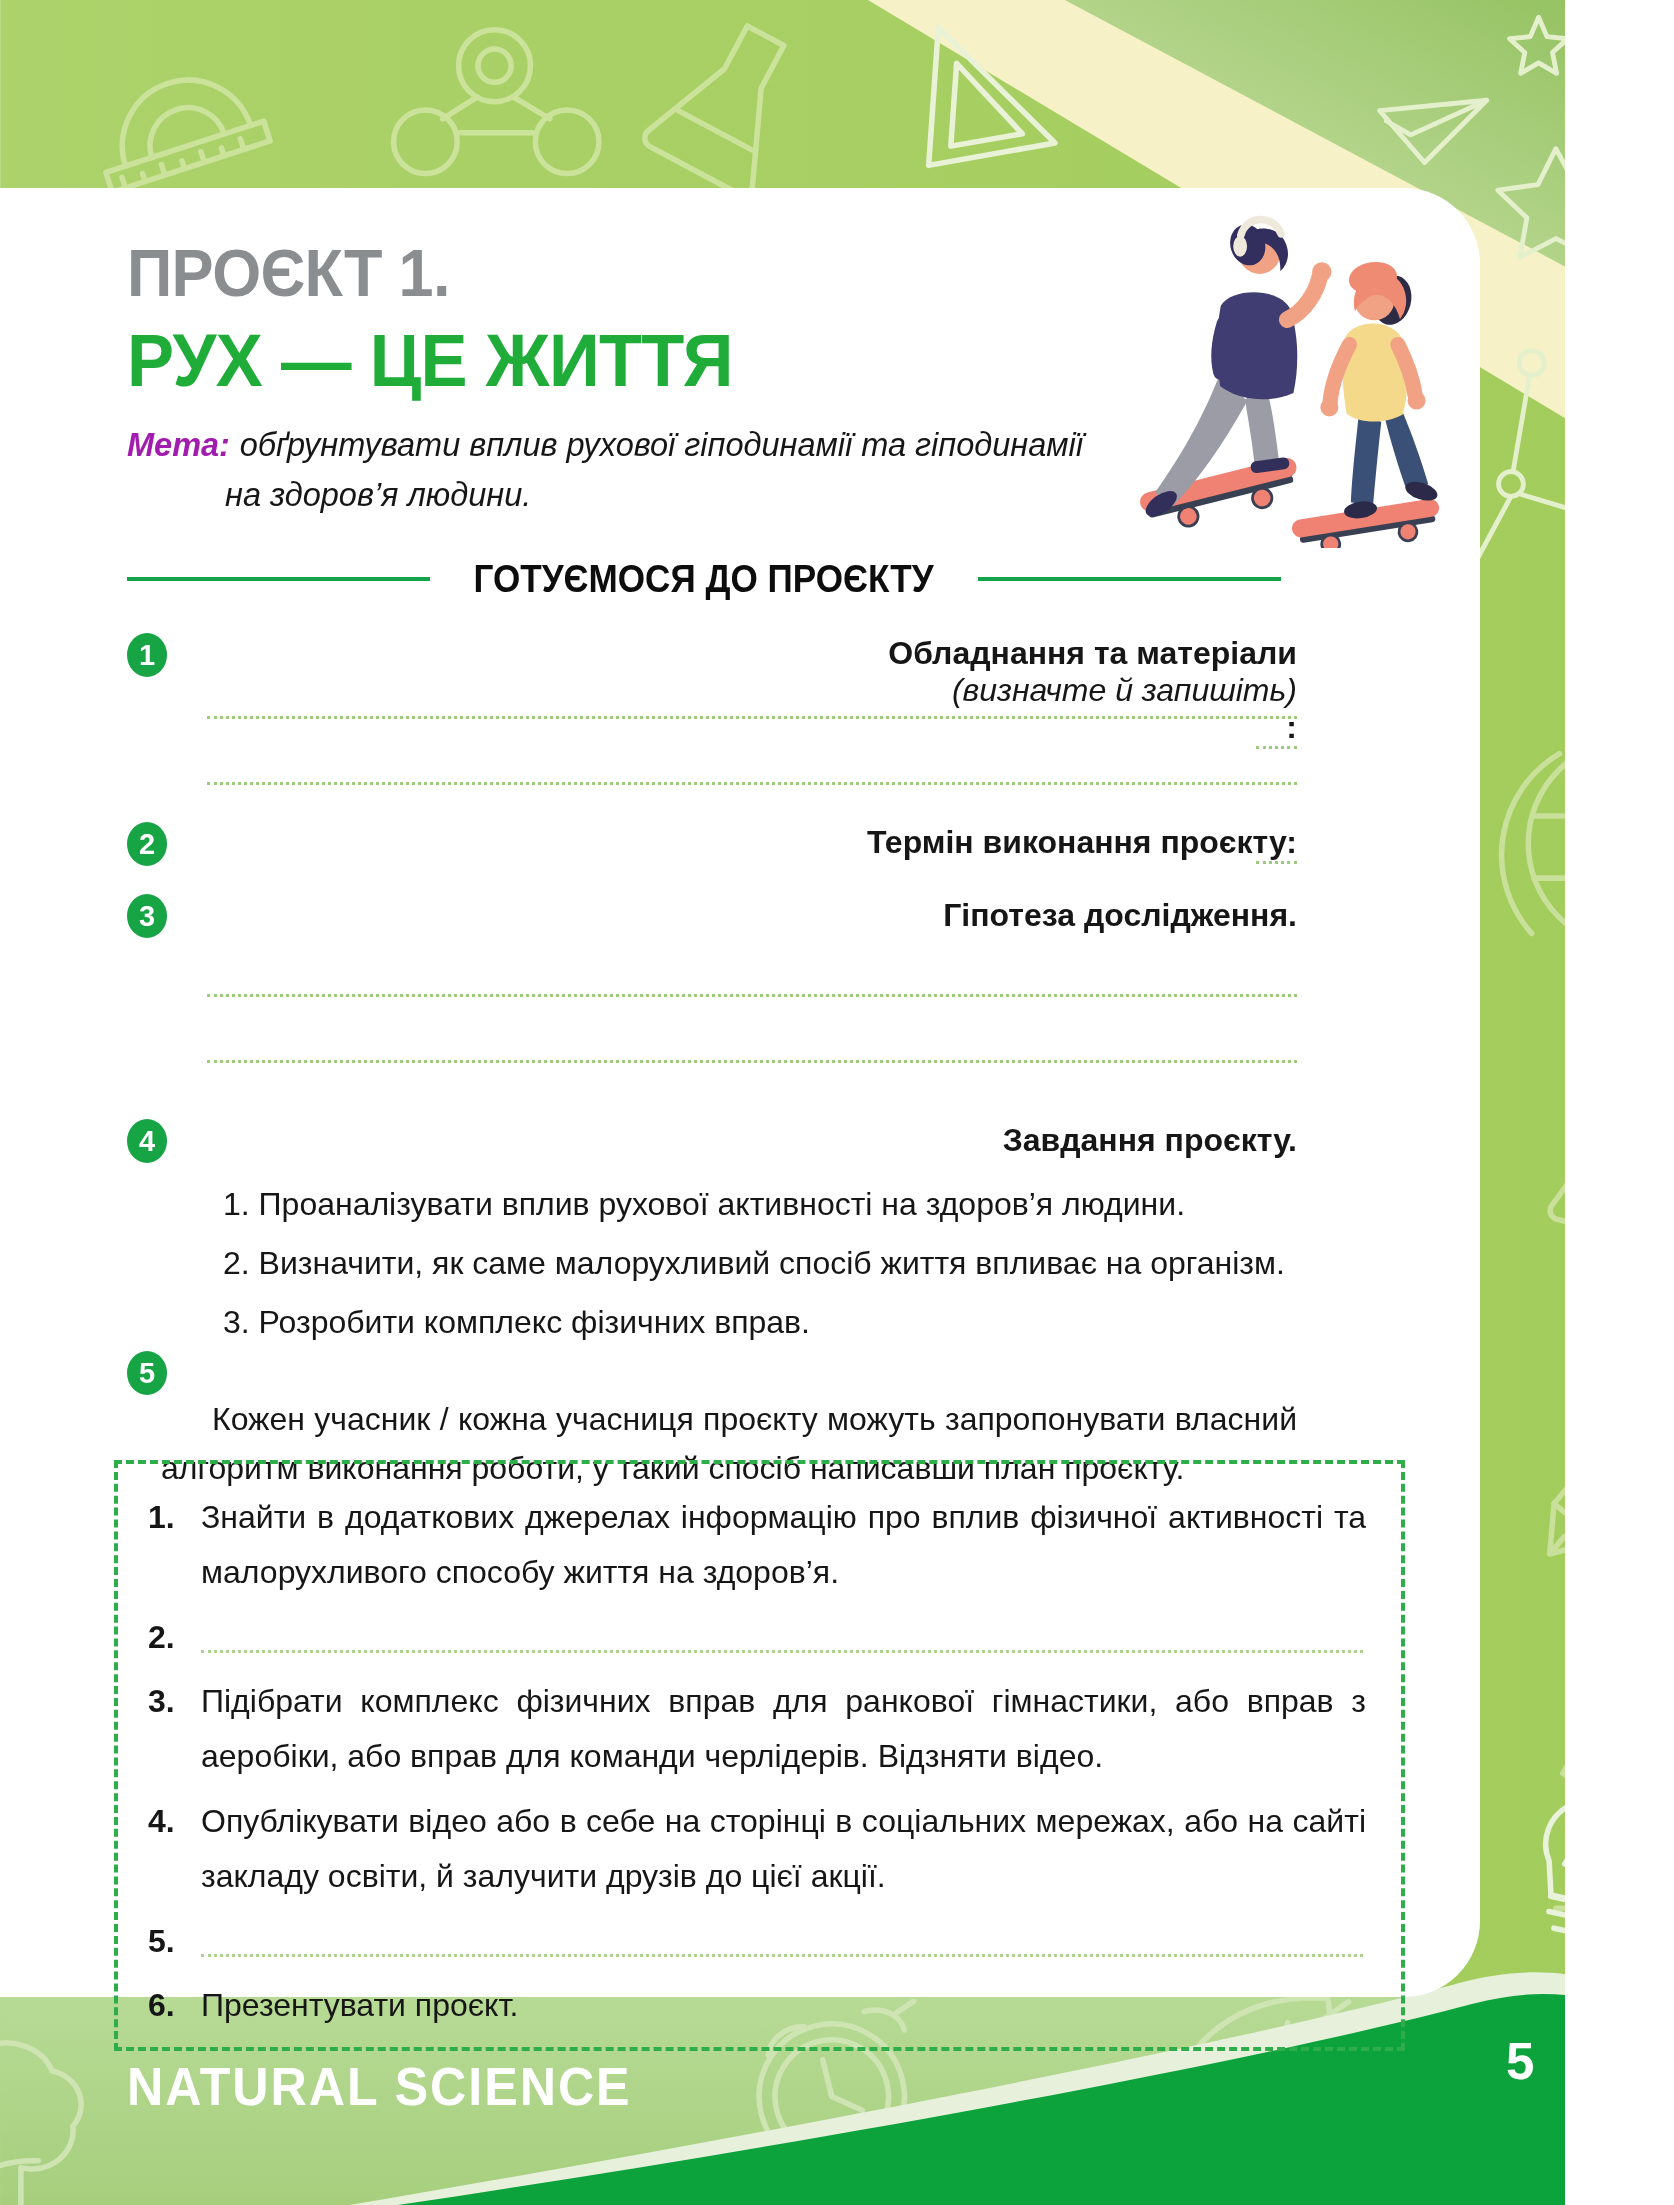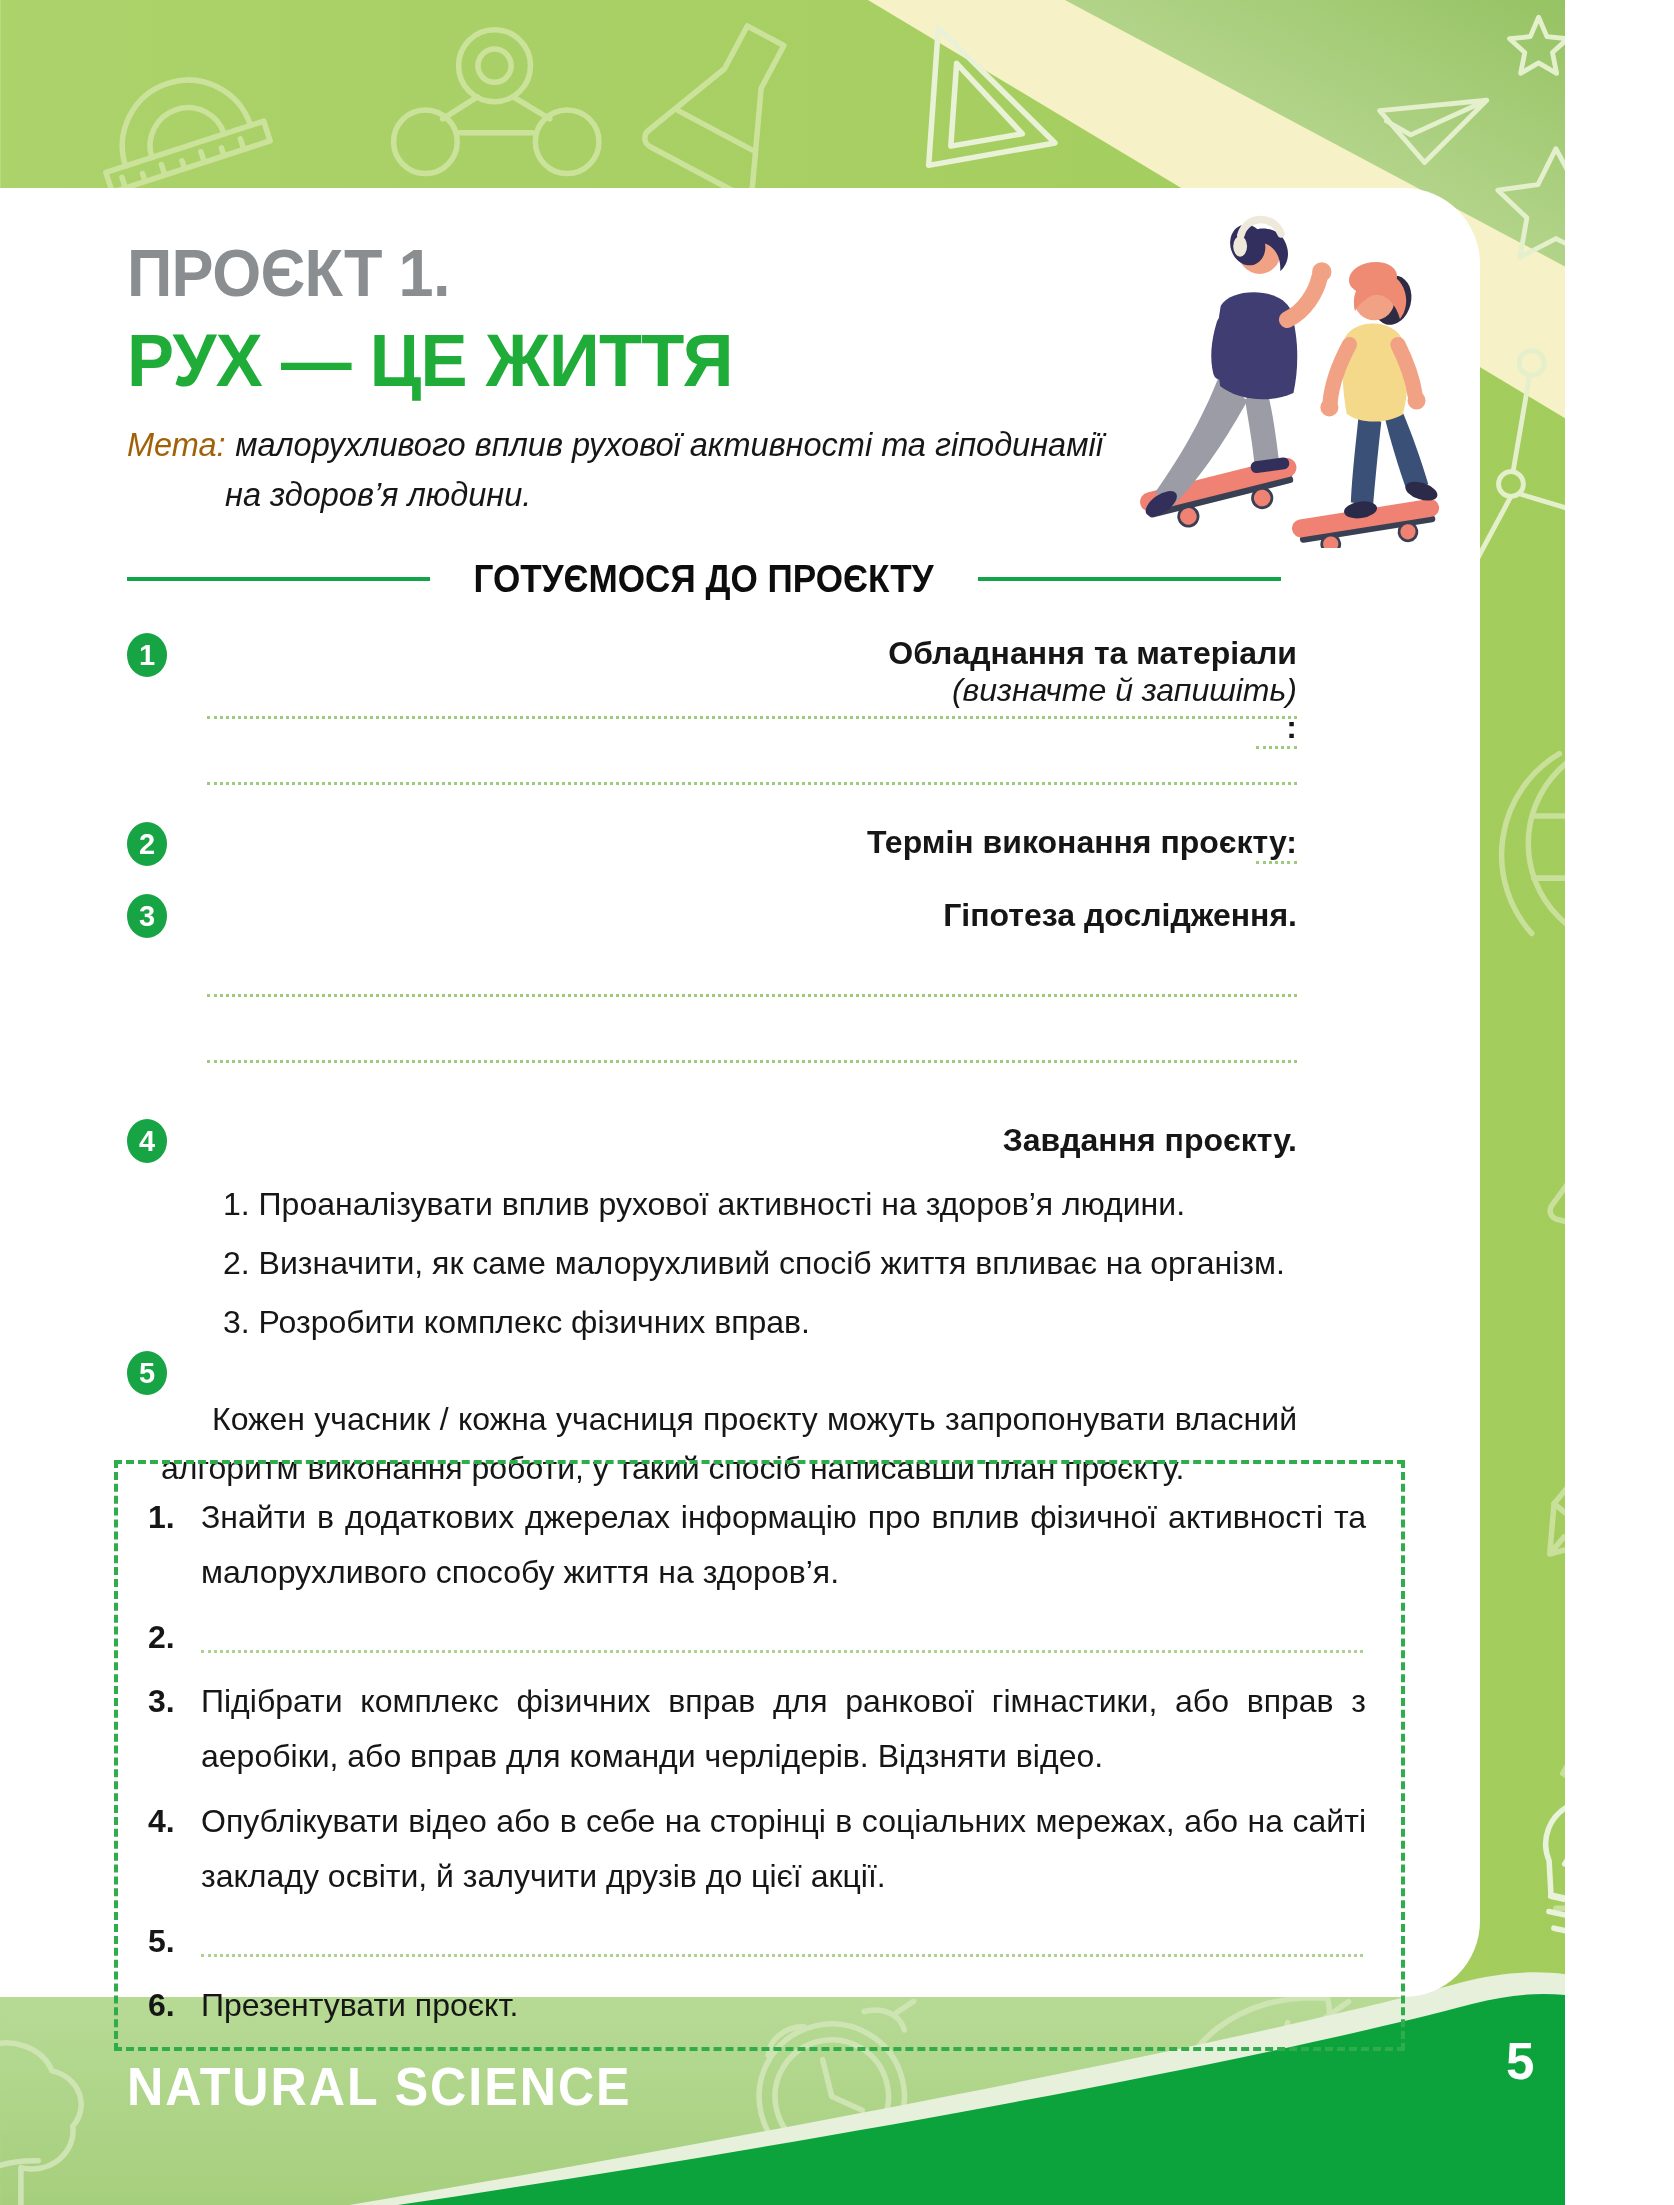--- a/index.html
+++ b/index.html
@@ -5,21 +5,21 @@
   html,body{margin:0;padding:0;background:#fff;}
   .page{position:relative;width:1565px;height:2205px;overflow:hidden;font-family:"Liberation Sans",sans-serif;color:#161616;}
   .bg{position:absolute;left:0;top:0;z-index:0;}
   
   .panel{position:absolute;left:0;top:188px;width:1480px;height:1809px;background:#ffffff;border-radius:0 76px 76px 0;z-index:1;}
   .abs{position:absolute;z-index:2;}
   
   .project-label{left:127px;top:234px;font-size:67px;font-weight:bold;color:#8B8E91;letter-spacing:-0.7px;transform:scaleX(.94);transform-origin:left;}
   .main-title{left:127px;top:317px;font-size:75px;font-weight:bold;color:#1FAC39;letter-spacing:-0.7px;transform:scaleX(.94);transform-origin:left;}
   .meta{left:127px;top:420px;width:1079px;font-size:32.5px;font-style:italic;line-height:50px;}
-  .meta .lbl{color:#a16207;font-weight:normal;margin-right:9.7px;}
+  .meta .lbl{color:#a21caf;font-weight:bold;margin-right:9.7px;}
   .meta .l2{margin-left:98px;}
   
   .header-row{left:127px;right:284px;top:557px;display:flex;align-items:center;}
   .hline{flex:1;height:4.1px;background:#13A349;}
   .htext{margin:0 18px;font-size:39px;font-weight:bold;color:#0d0d0d;transform:scaleX(.9);white-space:nowrap;}
   
   .ncircle{width:40px;height:44px;border-radius:50%;background:#17A445;color:#fff;font-size:29px;font-weight:bold;display:flex;align-items:center;justify-content:center;}
   .c1{left:127px;top:633px;} .c2{left:127px;top:822px;} .c3{left:127px;top:894px;} .c4{left:127px;top:1119px;} .c5{left:127px;top:1351px;}
   
   .irow{left:207px;right:268px;display:flex;align-items:flex-end;font-size:32px;flex-direction:column;}
@@ -207,21 +207,21 @@
       <circle cx="372" cy="152" r="29" fill="#F2A284"></circle>
       <path d="M344 168 C332 114 398 96 414 134 C422 152 417 170 409 179 C401 150 380 136 362 149 C352 156 347 162 344 168 Z" fill="#EF8B72"></path>
       <ellipse cx="370" cy="120" rx="35" ry="23" fill="#EF8B72" transform="rotate(-8 370 120)"></ellipse>
     </g>
   </svg>
 
   <div class="abs project-label">ПРОЄКТ 1.</div>
   <div class="abs main-title">РУХ — ЦЕ ЖИТТЯ</div>
 
   <div class="abs meta">
-    <span class="lbl">Мета:</span><span>малорухливого вплив рухової активності та гіподинамії</span>
+    <span class="lbl">Мета:</span><span>обґрунтувати вплив рухової гіподинамії та гіподинамії</span>
     <div class="l2">на здоров’я людини.</div>
   </div>
 
   <div class="abs header-row">
     <div class="hline"></div>
     <div class="htext">ГОТУЄМОСЯ ДО ПРОЄКТУ</div>
     <div class="hline"></div>
   </div>
 
   <div class="abs ncircle c1">1</div>

